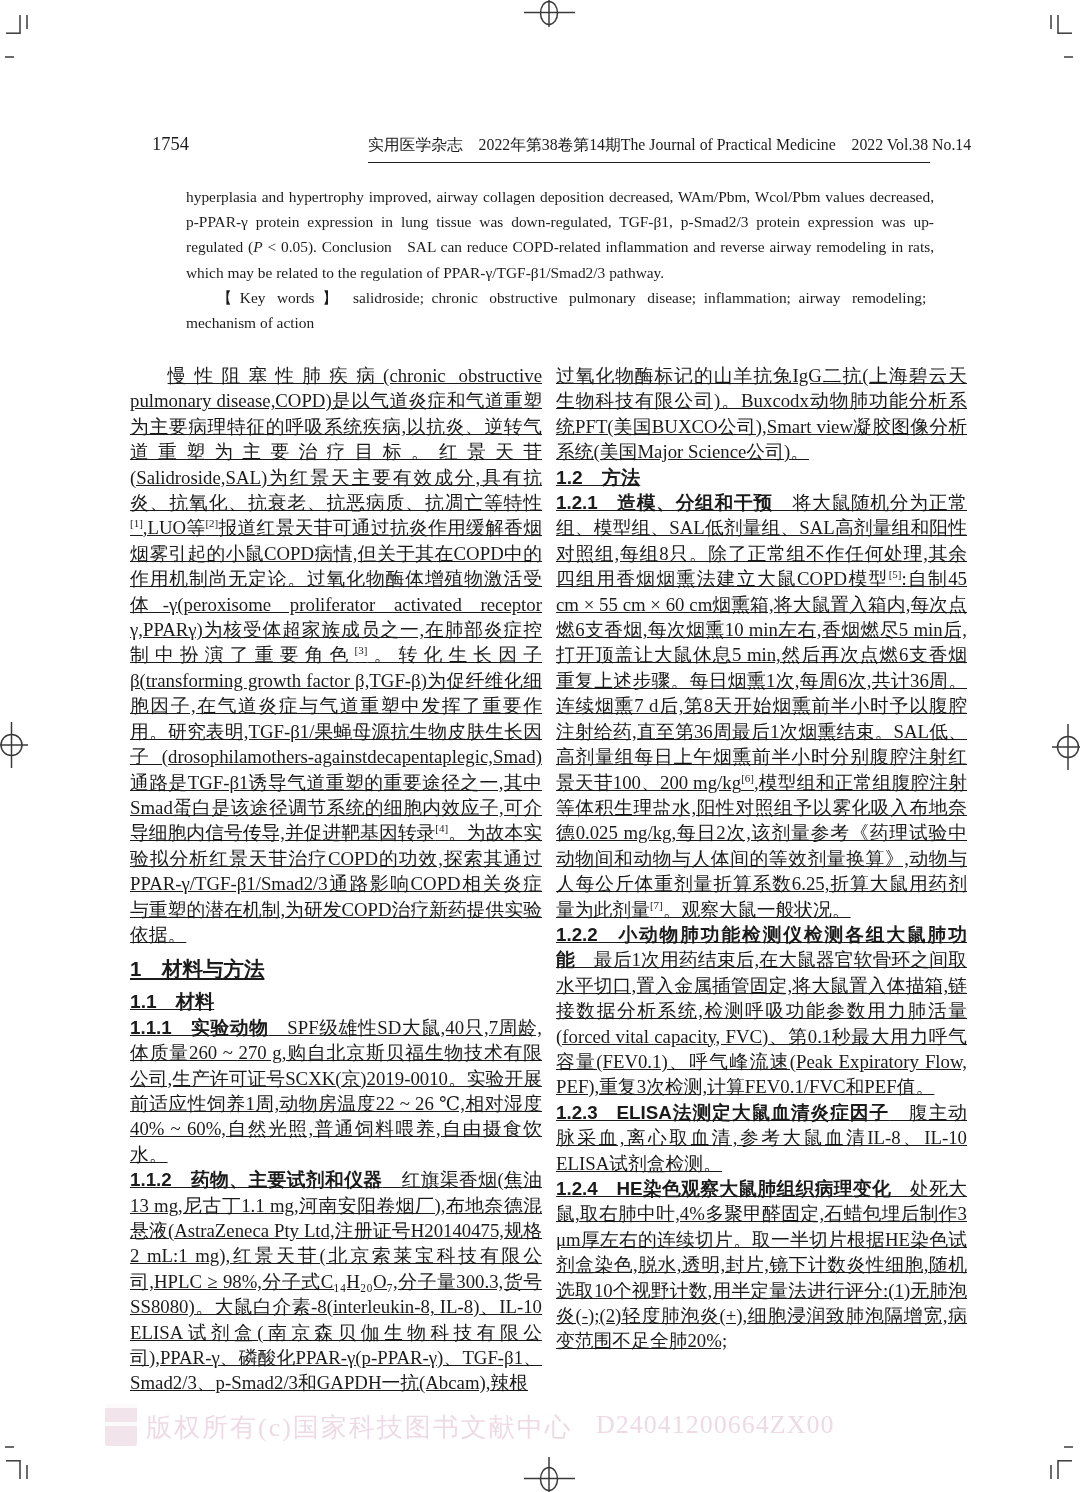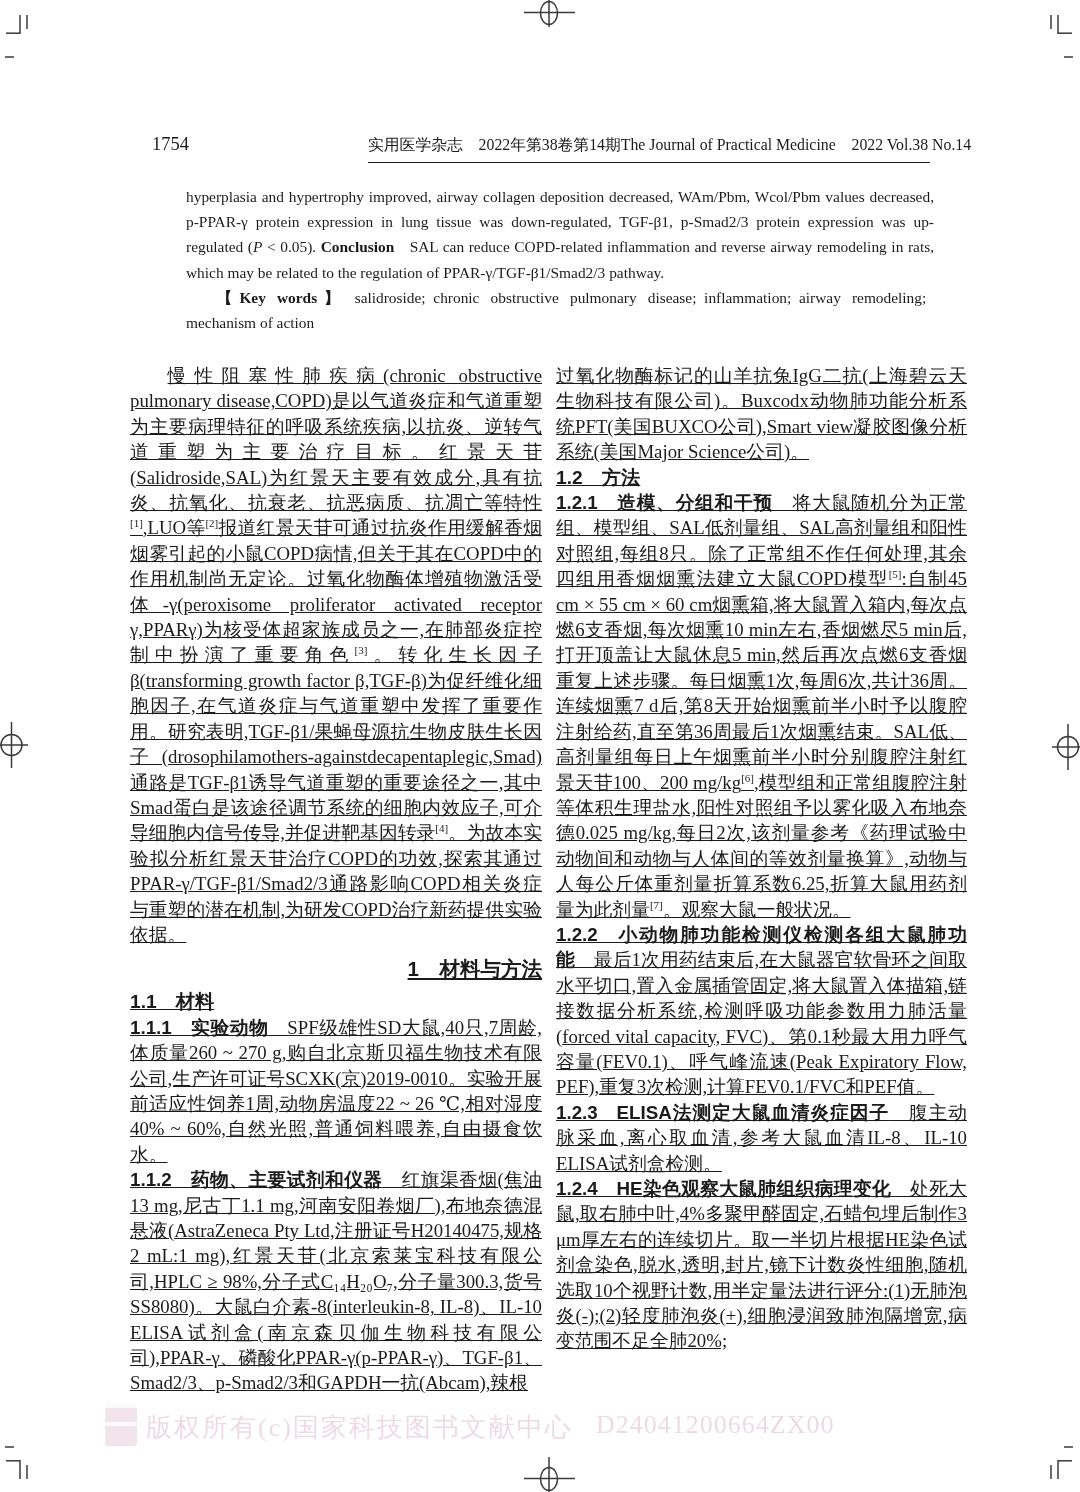--- a/index.html
+++ b/index.html
@@ -42,30 +42,30 @@
   .kw{text-indent:2em;}
   
   .col{position:absolute;top:363px;font-size:18.8px;line-height:25.4px;text-align:justify;text-decoration:underline;}
   .col-left{left:130px;width:412px;}
   .col-right{left:556px;width:411px;}
   .body-p{margin:0;}
   .indent{text-indent:2em;}
   .sec-h{
     margin:9px 0 7px 0;font-size:20.5px;line-height:26px;
     font-family:"Liberation Sans","DejaVu Sans",sans-serif;font-weight:700;
-    text-align:right;
+    text-align:left;
   }
   .sub-h{
     margin:0;font-size:19.2px;line-height:25.4px;
     font-family:"Liberation Sans","DejaVu Sans",sans-serif;font-weight:700;
     text-align:left;
   }
   
   .seg-b{font-family:"Liberation Sans","DejaVu Sans",sans-serif;font-weight:700;}
-  .seg-bs{font-weight:700;}
+  .seg-bs{font-weight:400;}
   .seg-i{font-style:italic;}
   .seg-sup{vertical-align:super;font-size:11px;line-height:0;}
 </style>
 </head>
 <body>
 
 <div class="page">
 
   <svg class="marks" width="1080" height="1492" viewBox="0 0 1080 1492">
     <g stroke="#3a3a3a" stroke-width="1.5" fill="none">

